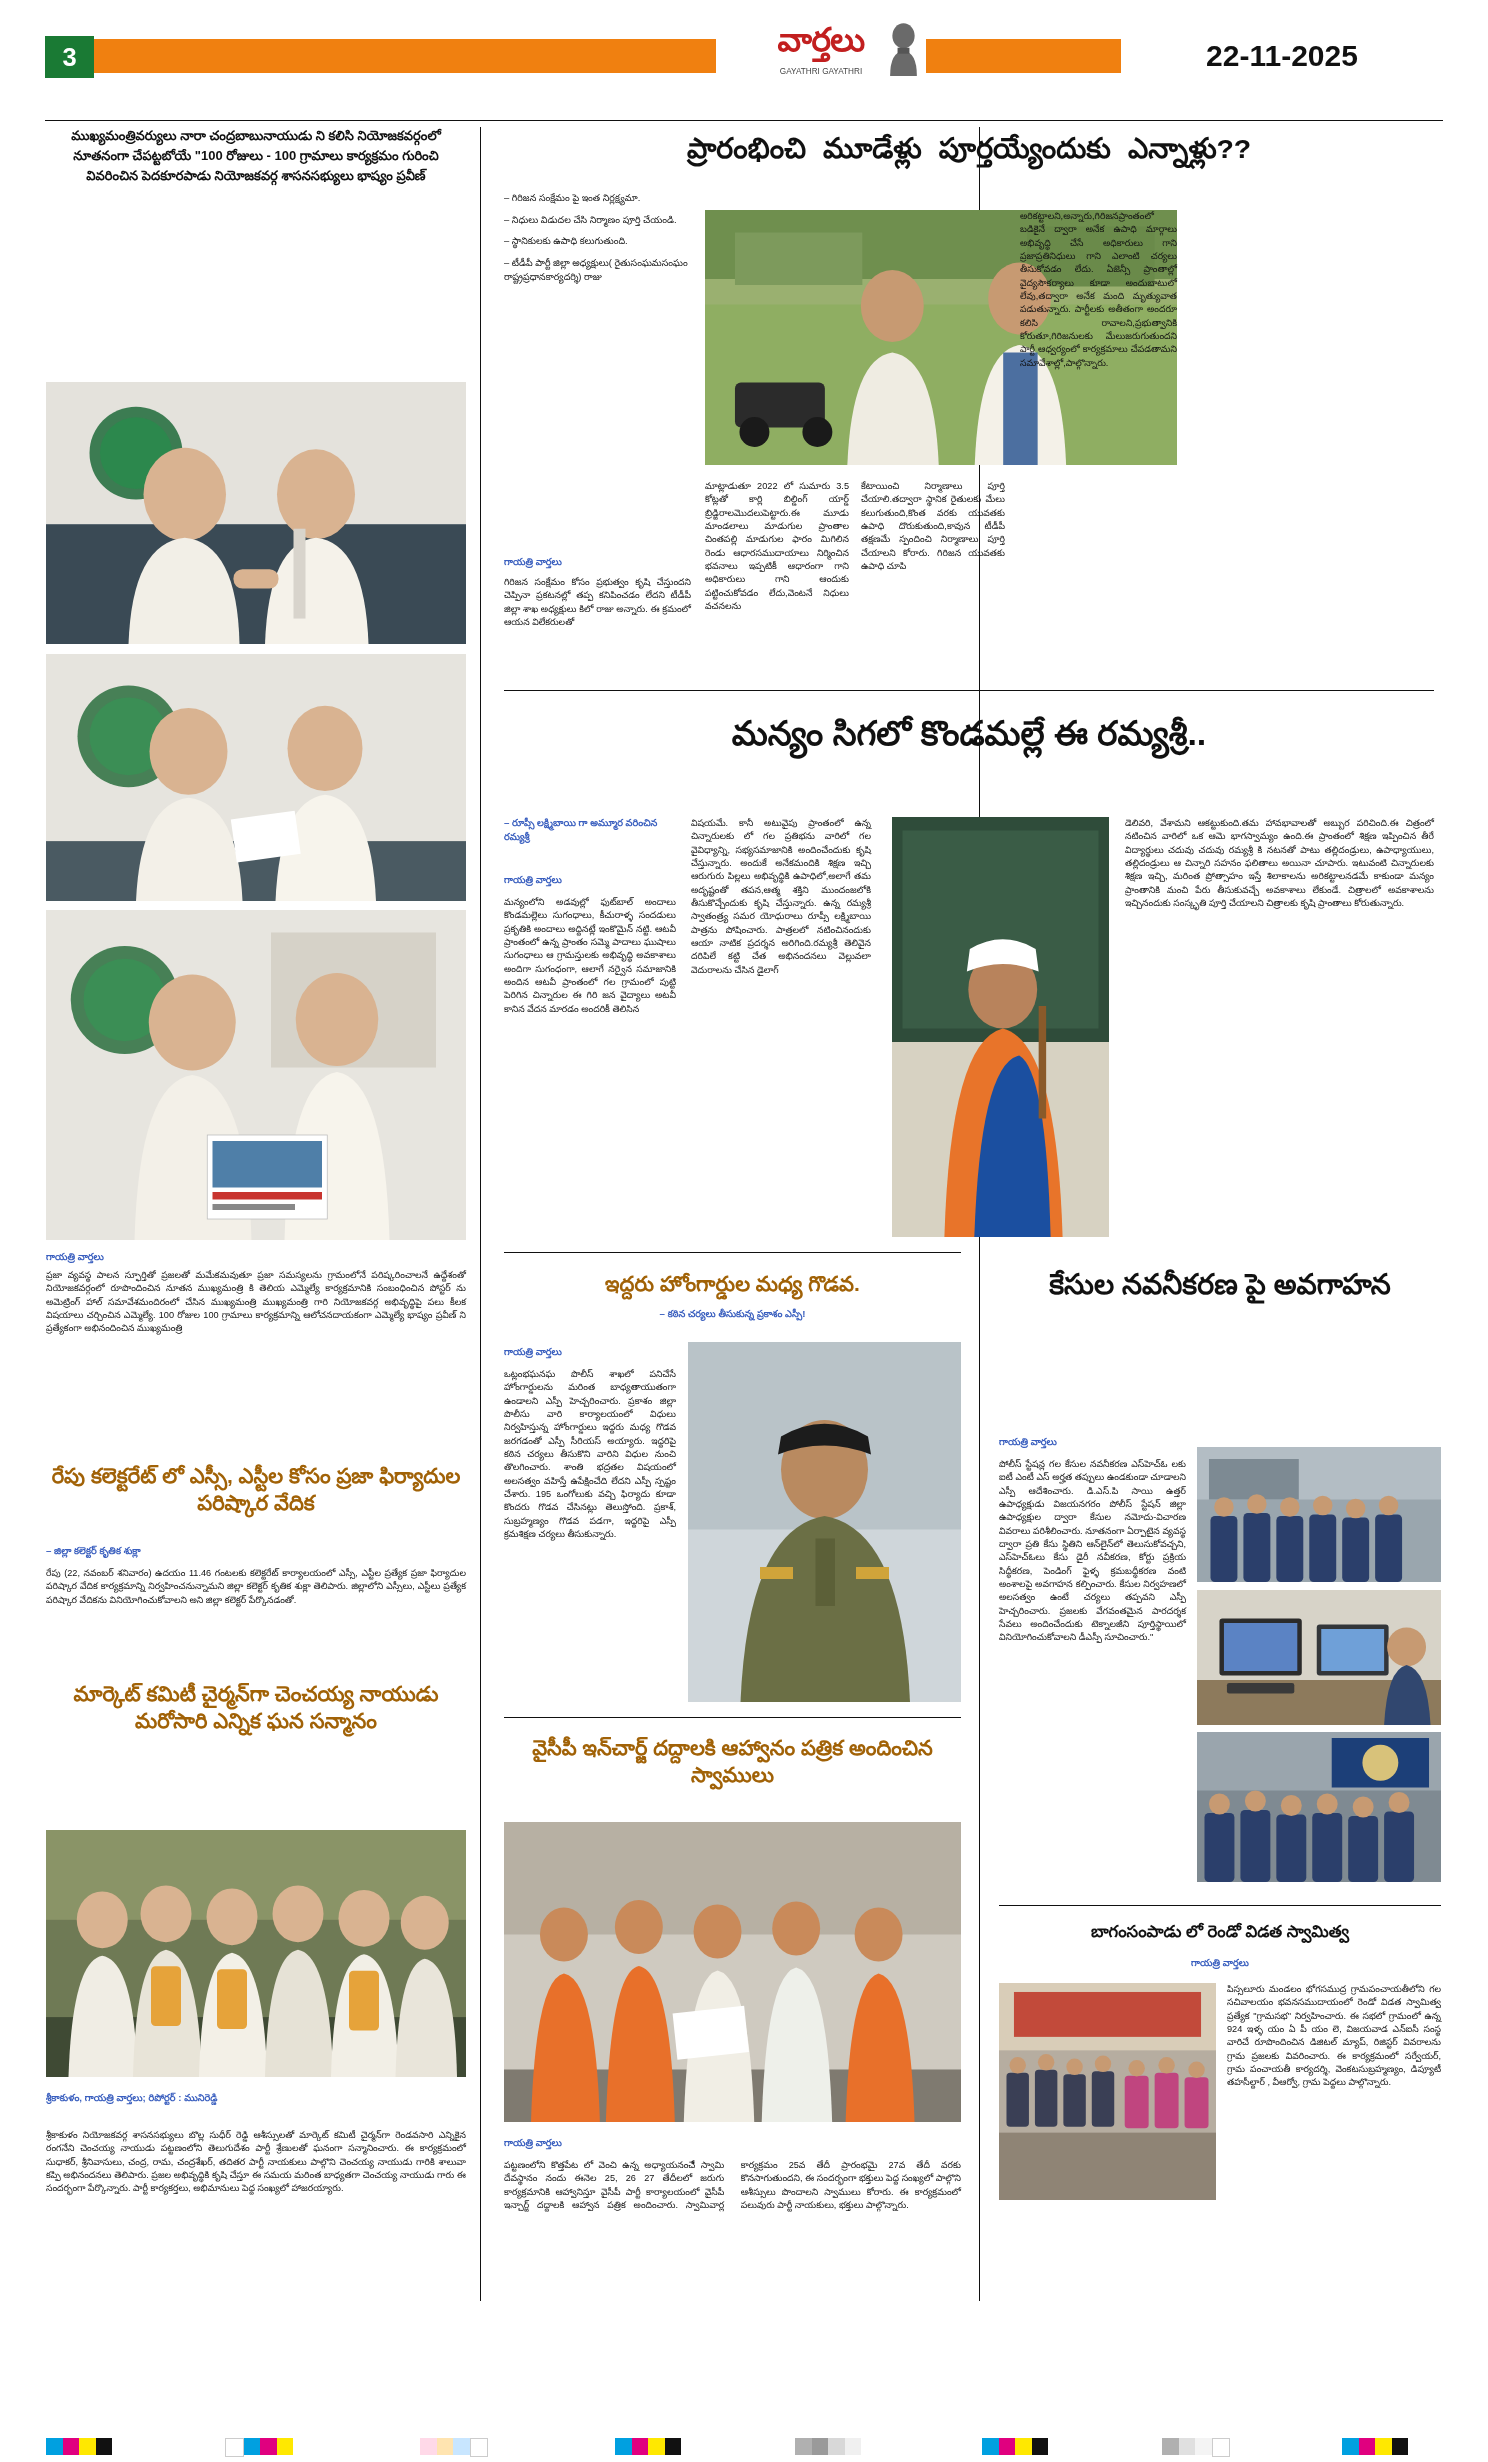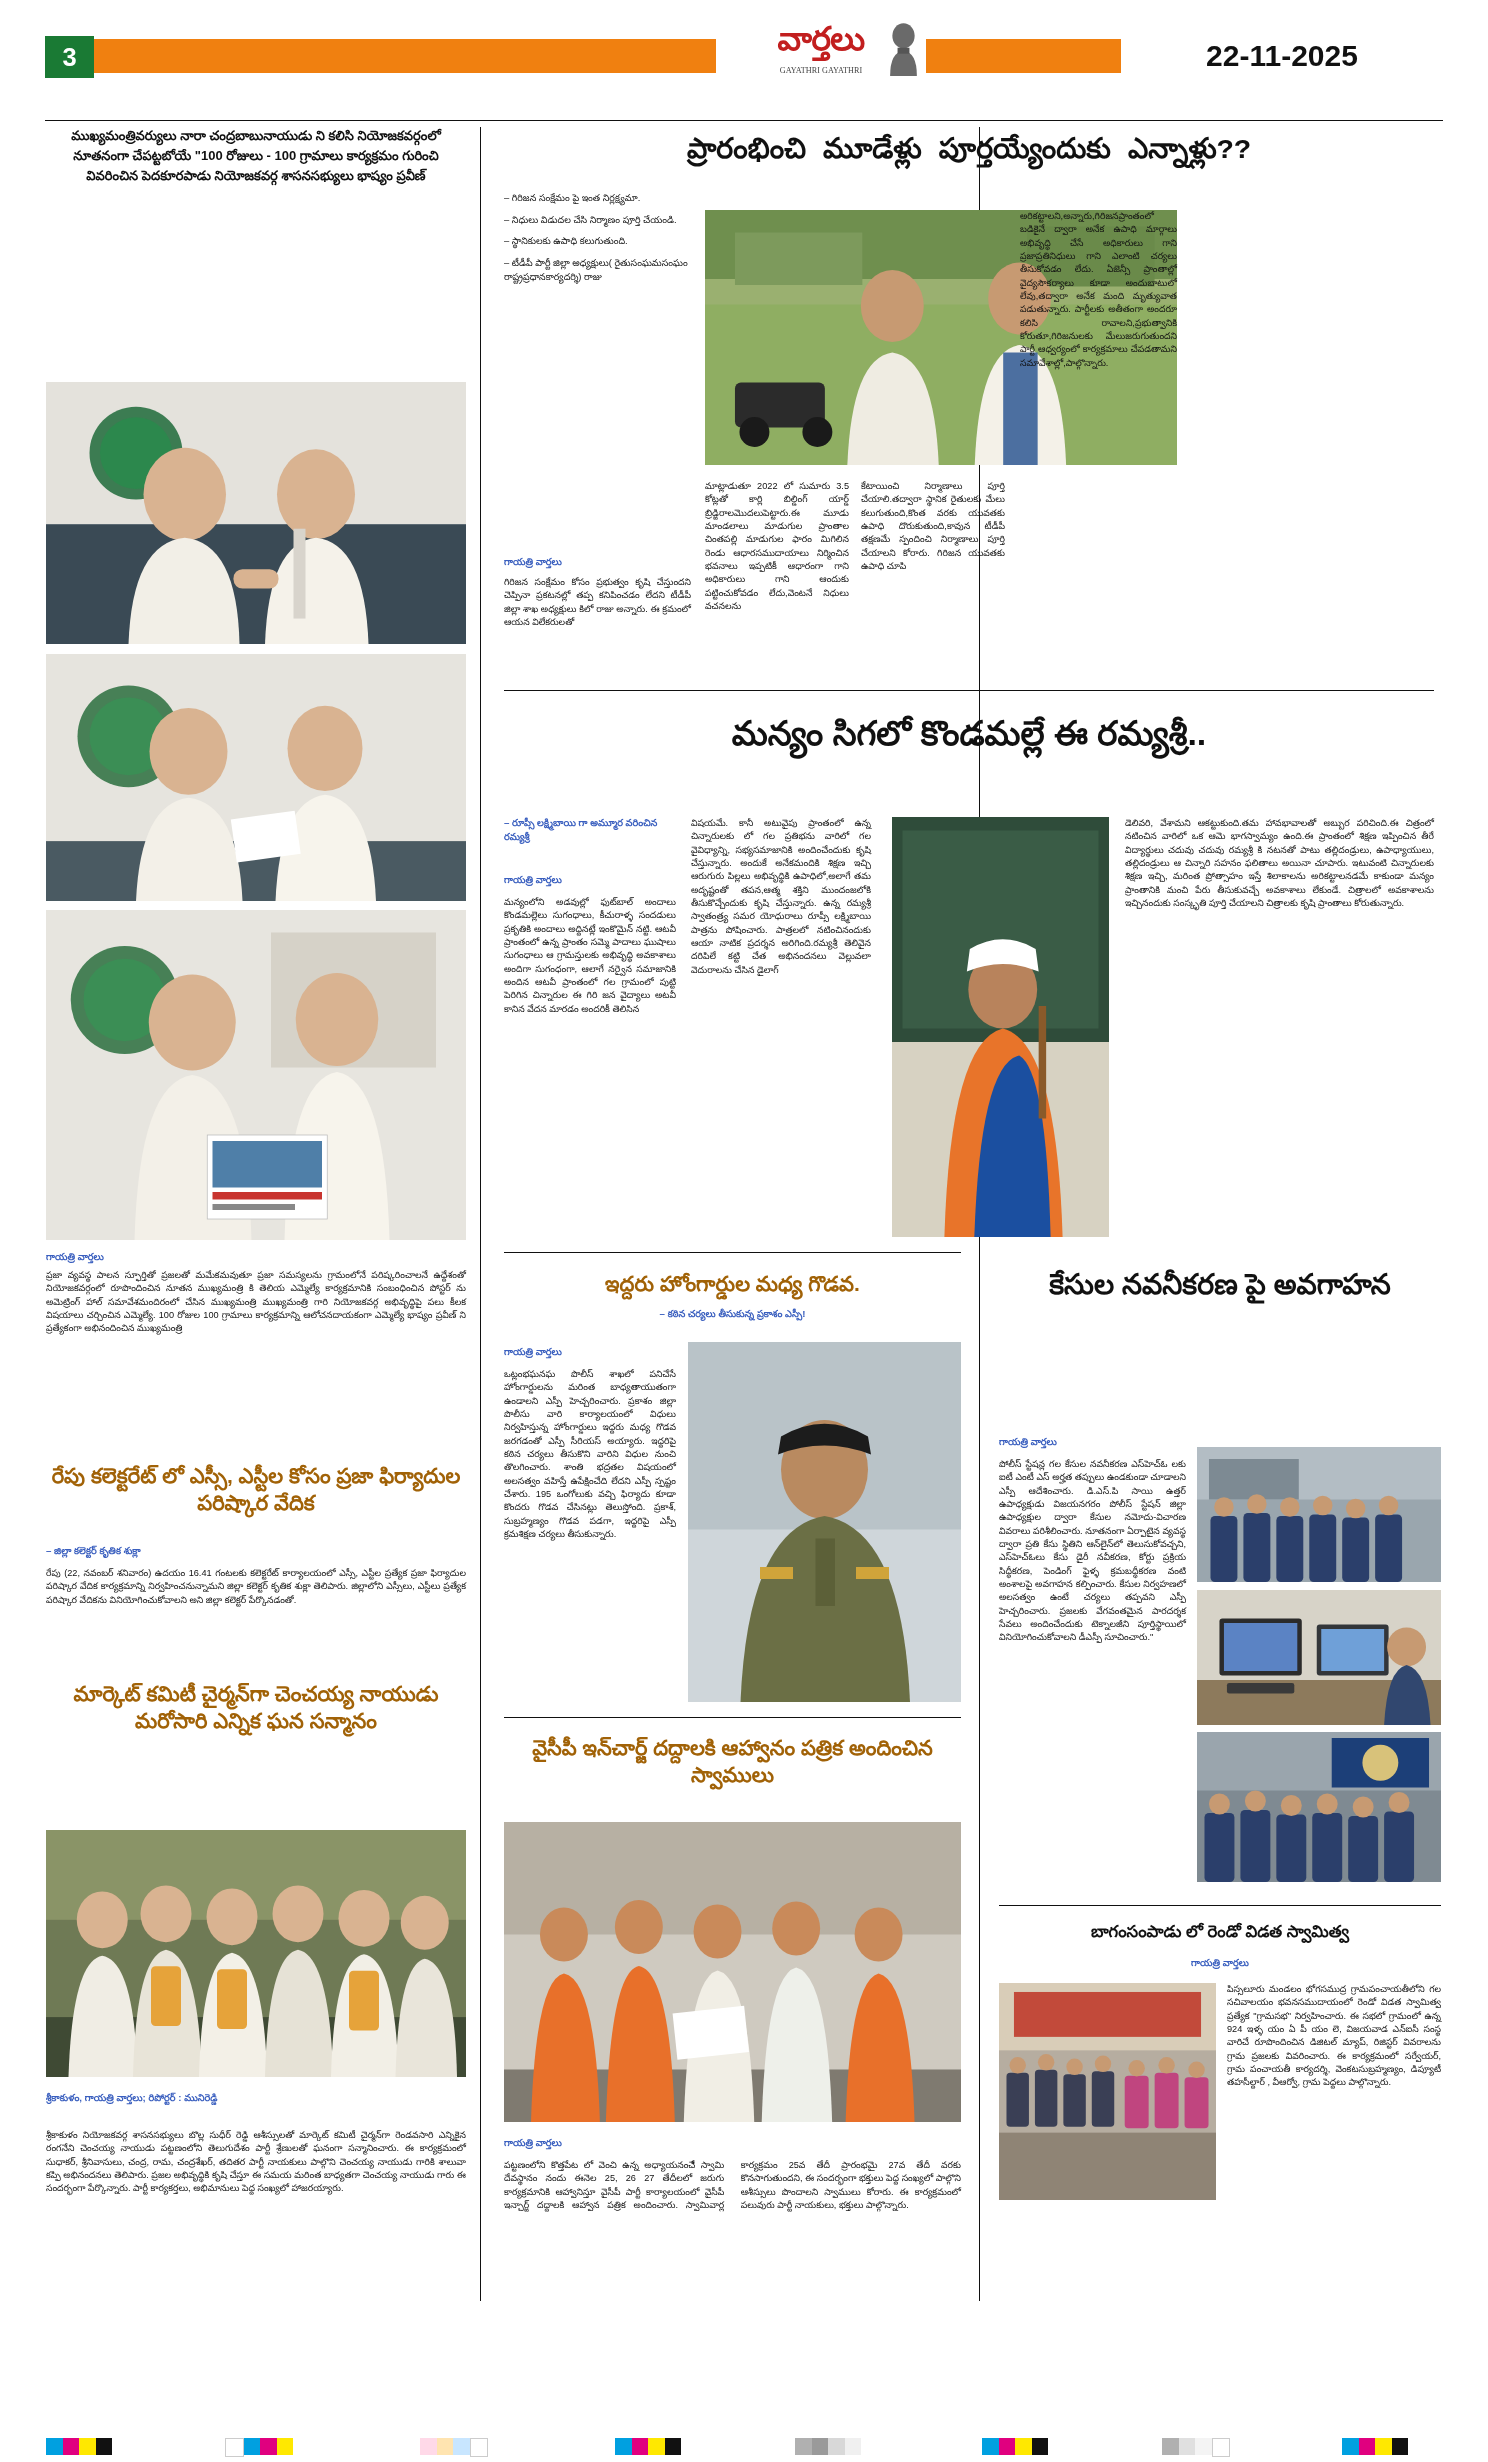--- a/index.html
+++ b/index.html
@@ -6,21 +6,21 @@
   body{width:1488px;font-family:"Liberation Sans",sans-serif;color:#111;}
   .page{position:relative;width:1488px;height:2462px;background:#fff;overflow:hidden;}
 
   
   .masthead{position:absolute;left:0;top:0;width:1488px;height:112px;}
   .mh-bar{position:absolute;left:45px;top:39px;width:1398px;height:34px;background:#f08010;}
   .mh-pageno{position:absolute;left:45px;top:36px;width:49px;height:42px;background:#1a7a34;color:#fff;
              font-size:25.5px;font-weight:bold;display:flex;align-items:center;justify-content:center;}
   .mh-logowrap{position:absolute;left:716px;top:13.5px;width:210px;height:69px;background:#fff;
                display:flex;align-items:center;justify-content:center;}
-  .mh-logo{font-size:33px;font-weight:bold;color:#c21f1f;letter-spacing:-0.7px;font-family:Liberation Serif, serif;}
+  .mh-logo{font-size:33px;font-weight:bold;color:#c21f1f;letter-spacing:-0.7px;}
   .mh-logo small{display:block;font-size:8.2px;color:#444;font-weight:normal;text-align:center;letter-spacing:0;}
   .mh-emblem{position:absolute;left:881px;top:18px;width:45px;height:58px;}
   .mh-date{position:absolute;right:45px;top:33px;width:322px;height:45px;background:#fff;
            display:flex;align-items:center;justify-content:center;font-size:30px;font-weight:bold;color:#111;}
 
   
   .tel{font-family:"Liberation Sans",sans-serif;}
   .body-txt{font-size:9.2px;line-height:1.45;text-align:justify;color:#111;}
   .credit{font-size:9.7px;font-weight:bold;color:#3a5fbf;}
   .bullet{font-size:9.4px;line-height:1.5;color:#111;}
@@ -123,21 +123,21 @@
 
   <div style="position:absolute;left:46px;top:1251px;width:420px;" class="tel">
     <div class="credit">గాయత్రి వార్తలు</div>
   </div>
   <div style="position:absolute;left:46px;top:1269px;width:420px;" class="tel body-txt">ప్రజా వ్యవస్థ పాలన స్ఫూర్తితో ప్రజలతో మమేకమవుతూ ప్రజా సమస్యలను గ్రామంలోనే పరిష్కరించాలనే ఉద్దేశంతో నియోజకవర్గంలో రూపొందించిన నూతన ముఖ్యమంత్రి కి తెలియ ఎమ్మెల్యే కార్యక్రమానికి సంబంధించిన పోస్టర్ ను అమెట్రింగ్ హాల్ సమావేశమందిరంలో చేసిన ముఖ్యమంత్రి ముఖ్యమంత్రి గారి నియోజకవర్గ అభివృద్ధిపై పలు కీలక విషయాలు చర్చించిన ఎమ్మెల్యే. 100 రోజుల 100 గ్రామాలు కార్యక్రమాన్ని ఆలోచనదాయకంగా ఎమ్మెల్యే భాష్యం ప్రవీణ్ ని ప్రత్యేకంగా అభినందించిన ముఖ్యమంత్రి</div>
 
   <div style="position:absolute;left:46px;top:1462px;width:420px;" class="tel h-mid">రేపు కలెక్టరేట్ లో ఎస్సీ, ఎస్టీల కోసం ప్రజా ఫిర్యాదుల పరిష్కార వేదిక</div>
   <div style="position:absolute;left:46px;top:1545px;width:420px;" class="tel">
     <div class="credit">– జిల్లా కలెక్టర్ కృతిక శుక్లా</div>
   </div>
-  <div style="position:absolute;left:46px;top:1567px;width:420px;" class="tel body-txt">రేపు (22, నవంబర్ శనివారం) ఉదయం 16.41 గంటలకు కలెక్టరేట్ కార్యాలయంలో ఎస్సీ, ఎస్టీల ప్రత్యేక ప్రజా ఫిర్యాదుల పరిష్కార వేదిక కార్యక్రమాన్ని నిర్వహించనున్నామని జిల్లా కలెక్టర్ కృతిక శుక్లా తెలిపారు. జిల్లాలోని ఎస్సీలు, ఎస్టీలు ప్రత్యేక పరిష్కార వేదికను వినియోగించుకోవాలని అని జిల్లా కలెక్టర్ పేర్కొనడంతో.</div>
+  <div style="position:absolute;left:46px;top:1567px;width:420px;" class="tel body-txt">రేపు (22, నవంబర్ శనివారం) ఉదయం 11.46 గంటలకు కలెక్టరేట్ కార్యాలయంలో ఎస్సీ, ఎస్టీల ప్రత్యేక ప్రజా ఫిర్యాదుల పరిష్కార వేదిక కార్యక్రమాన్ని నిర్వహించనున్నామని జిల్లా కలెక్టర్ కృతిక శుక్లా తెలిపారు. జిల్లాలోని ఎస్సీలు, ఎస్టీలు ప్రత్యేక పరిష్కార వేదికను వినియోగించుకోవాలని అని జిల్లా కలెక్టర్ పేర్కొనడంతో.</div>
 
   <div style="position:absolute;left:46px;top:1680px;width:420px;" class="tel h-mid">మార్కెట్ కమిటీ చైర్మన్‌గా చెంచయ్య నాయుడు మరోసారి ఎన్నిక ఘన సన్మానం</div>
 
   <div class="photo" style="left:46px;top:1830px;width:420px;height:247px;">
     <svg class="ph-inner" viewBox="0 0 560 330" preserveAspectRatio="none">
       <rect width="560" height="330" fill="#6f7a55"></rect>
       <rect x="0" y="0" width="560" height="120" fill="#8a9467"></rect>
       <rect x="0" y="250" width="560" height="80" fill="#3f4a34"></rect>
       <g fill="#d9b391">
         <ellipse cx="75" cy="120" rx="34" ry="38"></ellipse>

